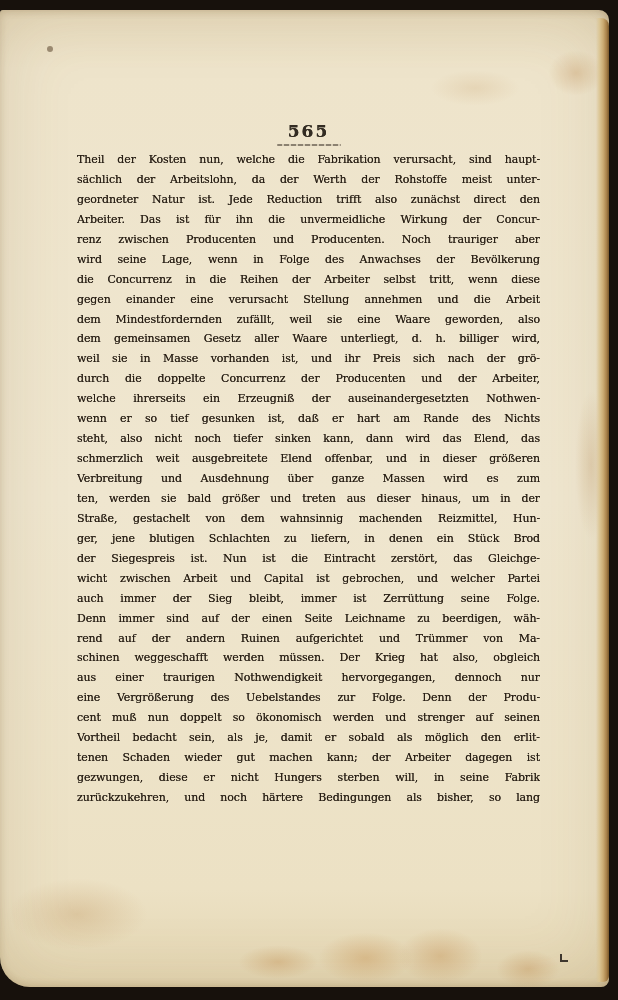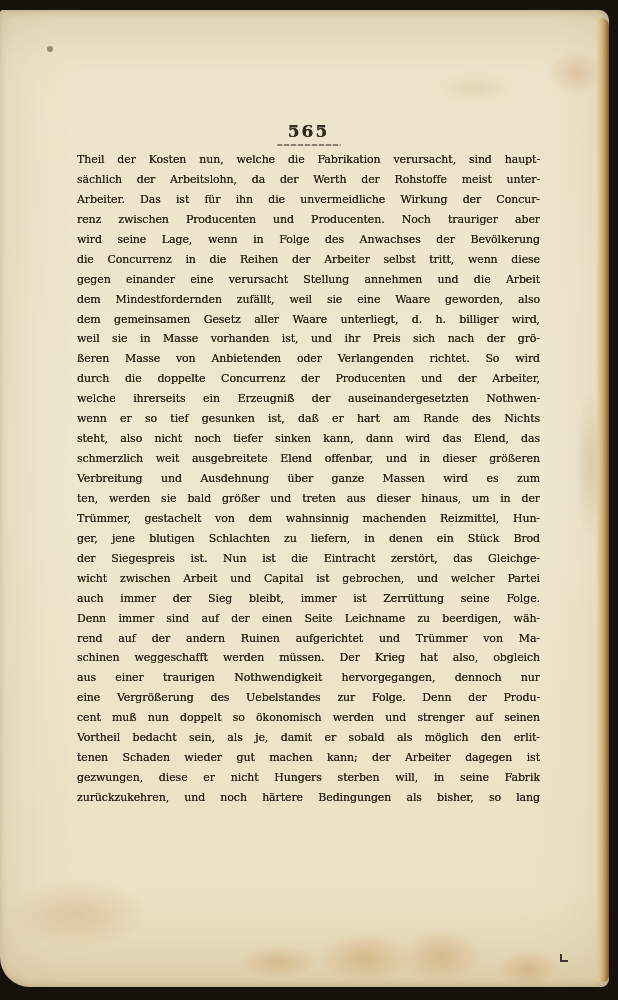--- a/index.html
+++ b/index.html
@@ -67,37 +67,37 @@
   <div class="paper">
 
     <div class="header">
       <div class="page-number">565</div>
       <div class="rule"></div>
     </div>
 
     <div class="text-block">
         <div class="line">Theil der Kosten nun, welche die Fabrikation verursacht, sind haupt-</div>
         <div class="line">sächlich der Arbeitslohn, da der Werth der Rohstoffe meist unter-</div>
+        <div class="line">geordneter Natur ist. Jede Reduction trifft also zunächst direct den</div>
         <div class="line">Arbeiter. Das ist für ihn die unvermeidliche Wirkung der Concur-</div>
         <div class="line">renz zwischen Producenten und Producenten. Noch trauriger aber</div>
         <div class="line">wird seine Lage, wenn in Folge des Anwachses der Bevölkerung</div>
         <div class="line">die Concurrenz in die Reihen der Arbeiter selbst tritt, wenn diese</div>
         <div class="line">gegen einander eine verursacht Stellung annehmen und die Arbeit</div>
         <div class="line">dem Mindestfordernden zufällt, weil sie eine Waare geworden, also</div>
         <div class="line">dem gemeinsamen Gesetz aller Waare unterliegt, d. h. billiger wird,</div>
         <div class="line">weil sie in Masse vorhanden ist, und ihr Preis sich nach der grö-</div>
-        <div class="line">ßeren Masse von Anbietenden oder Verlangenden richtet. So wird</div>
         <div class="line">durch die doppelte Concurrenz der Producenten und der Arbeiter,</div>
         <div class="line">welche ihrerseits ein Erzeugniß der auseinandergesetzten Nothwen-</div>
         <div class="line">wenn er so tief gesunken ist, daß er hart am Rande des Nichts</div>
         <div class="line">steht, also nicht noch tiefer sinken kann, dann wird das Elend, das</div>
         <div class="line">schmerzlich weit ausgebreitete Elend offenbar, und in dieser größeren</div>
         <div class="line">Verbreitung und Ausdehnung über ganze Massen wird es zum</div>
         <div class="line">ten, werden sie bald größer und treten aus dieser hinaus, um in der</div>
-        <div class="line">Trümmer, gestachelt von dem wahnsinnig machenden Reizmittel, Hun-</div>
+        <div class="line">Straße, gestachelt von dem wahnsinnig machenden Reizmittel, Hun-</div>
         <div class="line">ger, jene blutigen Schlachten zu liefern, in denen ein Stück Brod</div>
         <div class="line">der Siegespreis ist. Nun ist die Eintracht zerstört, das Gleichge-</div>
         <div class="line">wicht zwischen Arbeit und Capital ist gebrochen, und welcher Partei</div>
         <div class="line">auch immer der Sieg bleibt, immer ist Zerrüttung seine Folge.</div>
         <div class="line">Denn immer sind auf der einen Seite Leichname zu beerdigen, wäh-</div>
         <div class="line">rend auf der andern Ruinen aufgerichtet und Trümmer von Ma-</div>
         <div class="line">schinen weggeschafft werden müssen. Der Krieg hat also, obgleich</div>
         <div class="line">aus einer traurigen Nothwendigkeit hervorgegangen, dennoch nur</div>
         <div class="line">eine Vergrößerung des Uebelstandes zur Folge. Denn der Produ-</div>
         <div class="line">cent muß nun doppelt so ökonomisch werden und strenger auf seinen</div>

